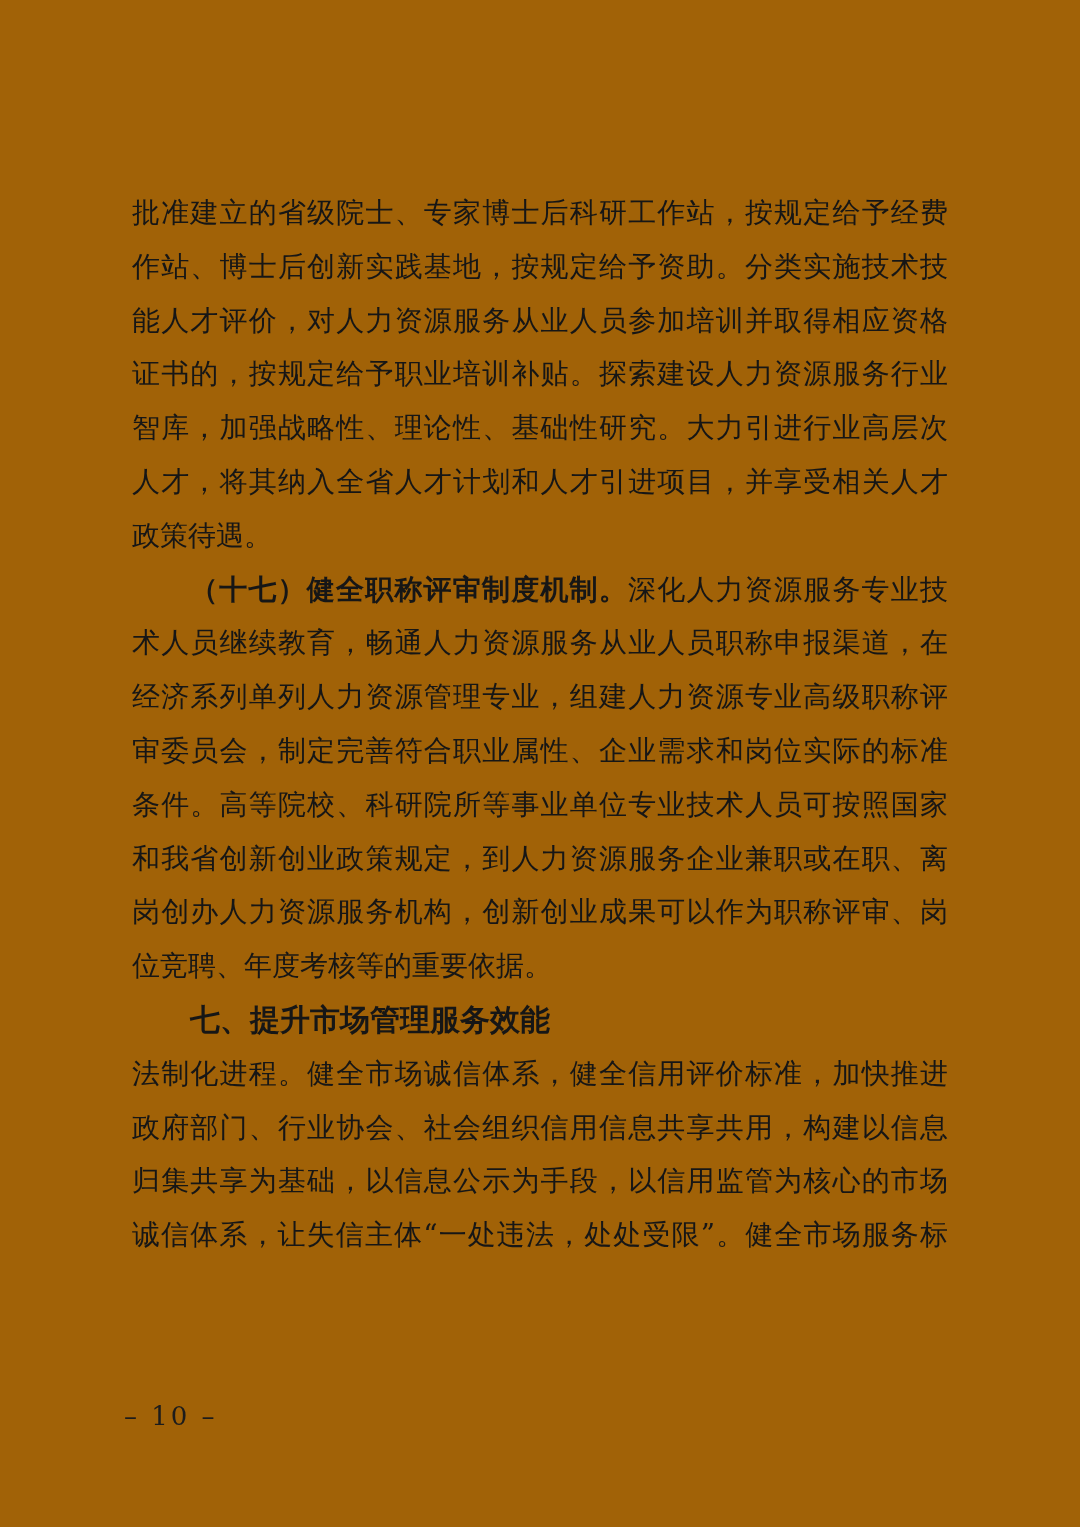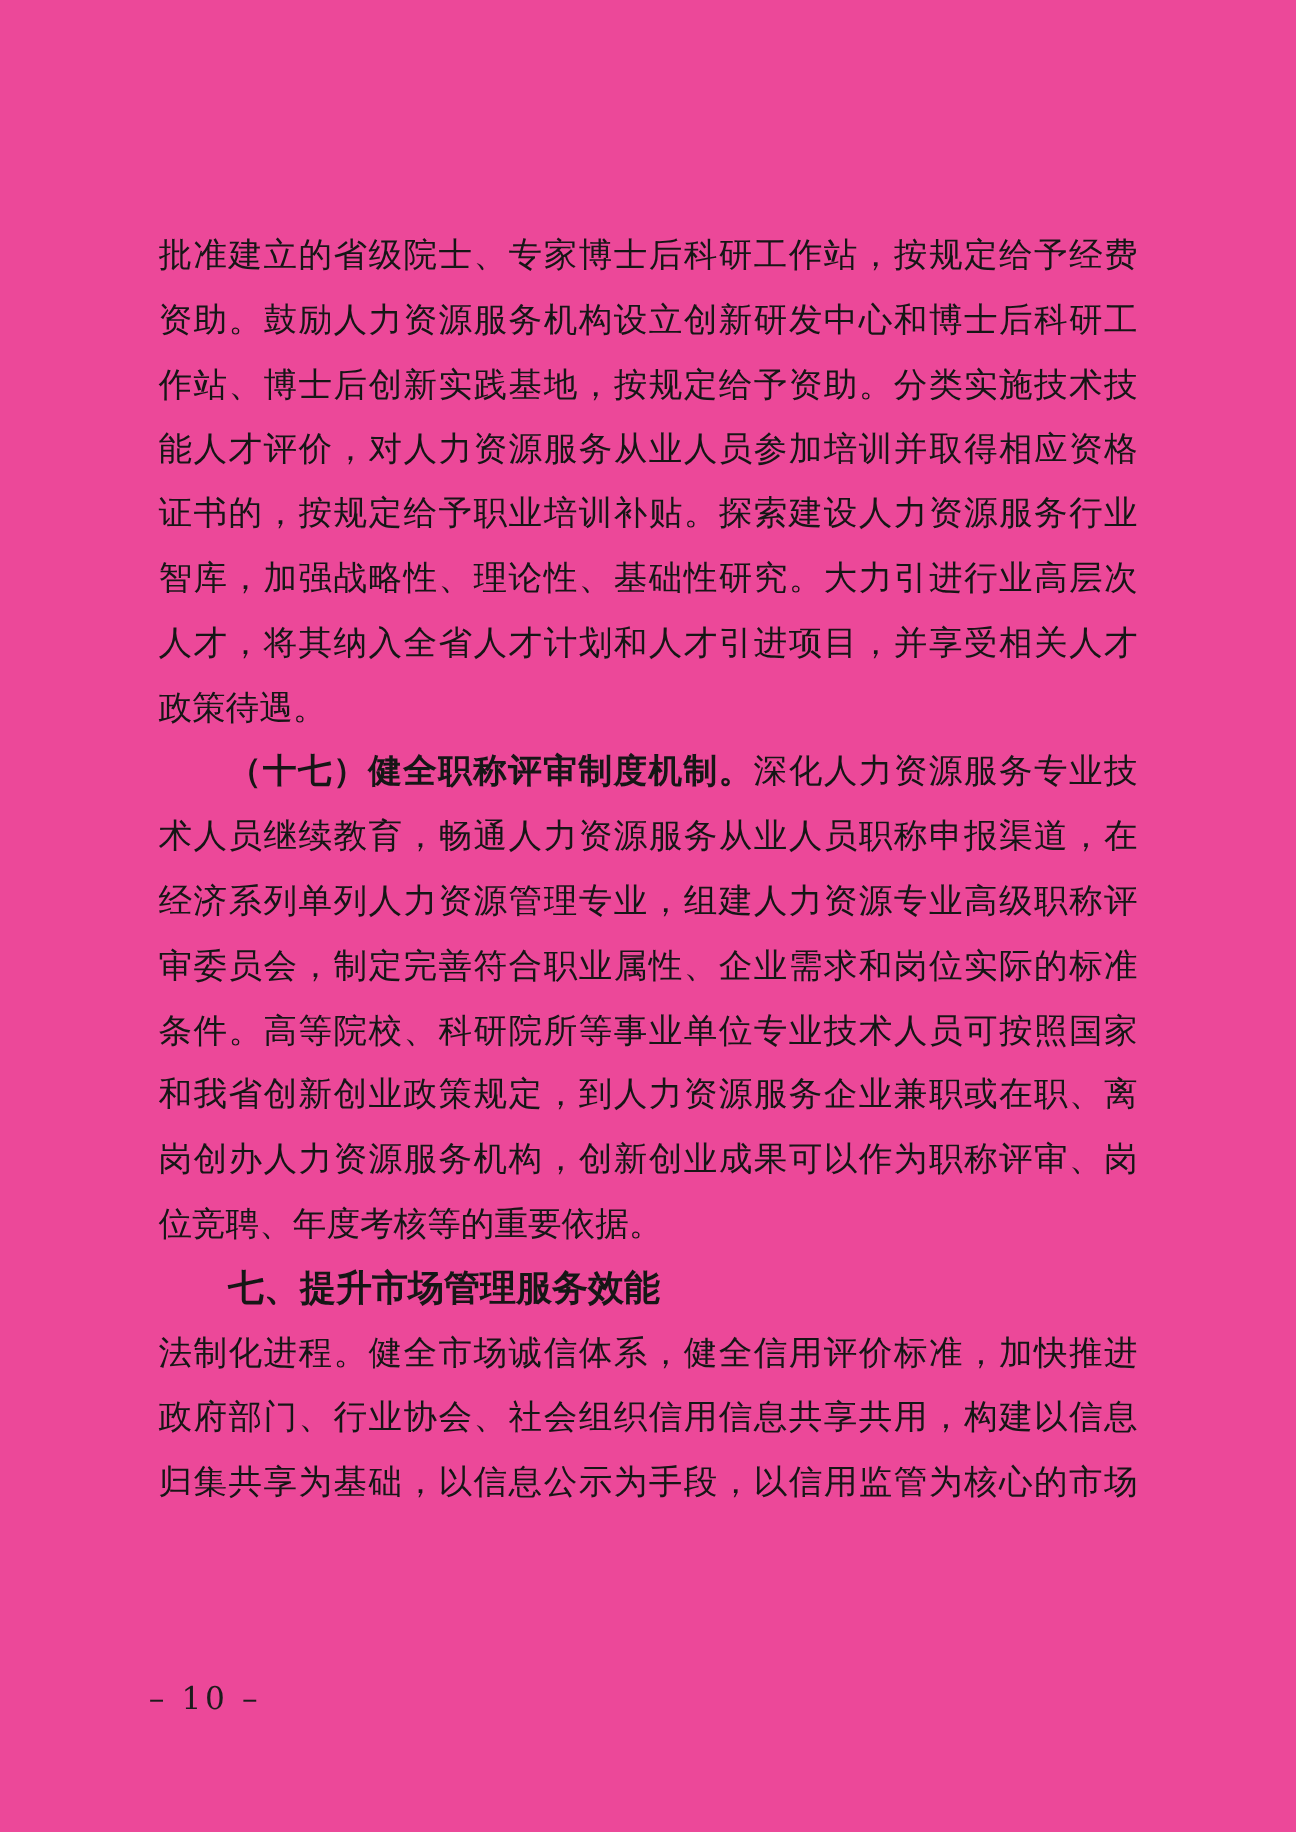--- a/index.html
+++ b/index.html
@@ -5,21 +5,21 @@
   html, body {
     margin: 0;
     padding: 0;
     background: #e8e8e8;
   }
   .page {
     position: relative;
     width: 1080px;
     height: 1527px;
     margin: 0 auto;
-    background: #ec4899;
+    background: #a16207;
     color: #161616;
     overflow: hidden;
   }
   .textblock {
     position: absolute;
     left: 132px;
     top: 186px;
     width: 816px;
   }
   .line {
@@ -65,21 +65,20 @@
     color: #1c1c1c;
   }
 </style>
 </head>
 <body>
 
 <div class="page">
   <div class="textblock">
 
     <div class="line">批准建立的省级院士、专家博士后科研工作站，按规定给予经费</div>
-    <div class="line">资助。鼓励人力资源服务机构设立创新研发中心和博士后科研工</div>
     <div class="line">作站、博士后创新实践基地，按规定给予资助。分类实施技术技</div>
     <div class="line">能人才评价，对人力资源服务从业人员参加培训并取得相应资格</div>
     <div class="line">证书的，按规定给予职业培训补贴。探索建设人力资源服务行业</div>
     <div class="line">智库，加强战略性、理论性、基础性研究。大力引进行业高层次</div>
     <div class="line">人才，将其纳入全省人才计划和人才引进项目，并享受相关人才</div>
     <div class="line short">政策待遇。</div>
 
     <div class="line indent">
       <span class="lead">（十七）健全职称评审制度机制。</span><span>深化人力资源服务专业技</span>
     </div>
@@ -89,17 +88,18 @@
     <div class="line">条件。高等院校、科研院所等事业单位专业技术人员可按照国家</div>
     <div class="line">和我省创新创业政策规定，到人力资源服务企业兼职或在职、离</div>
     <div class="line">岗创办人力资源服务机构，创新创业成果可以作为职称评审、岗</div>
     <div class="line short">位竞聘、年度考核等的重要依据。</div>
 
     <div class="heading">七、提升市场管理服务效能</div>
 
     <div class="line">法制化进程。健全市场诚信体系，健全信用评价标准，加快推进</div>
     <div class="line">政府部门、行业协会、社会组织信用信息共享共用，构建以信息</div>
     <div class="line">归集共享为基础，以信息公示为手段，以信用监管为核心的市场</div>
+    <div class="line">诚信体系，让失信主体“一处违法，处处受限”。健全市场服务标</div>
 
   </div>
 
   <div class="page-number">– 10 –</div>
 </div>
 
 </body></html>

